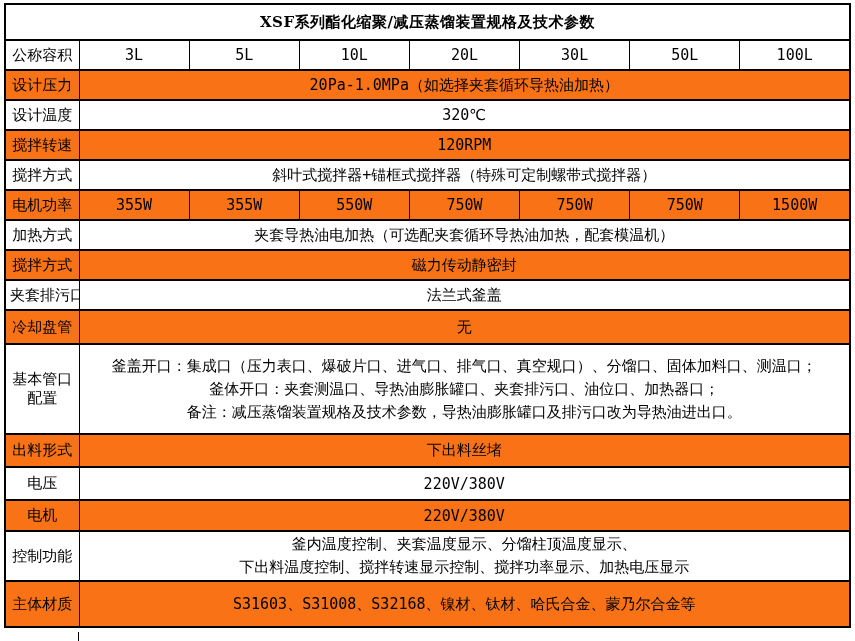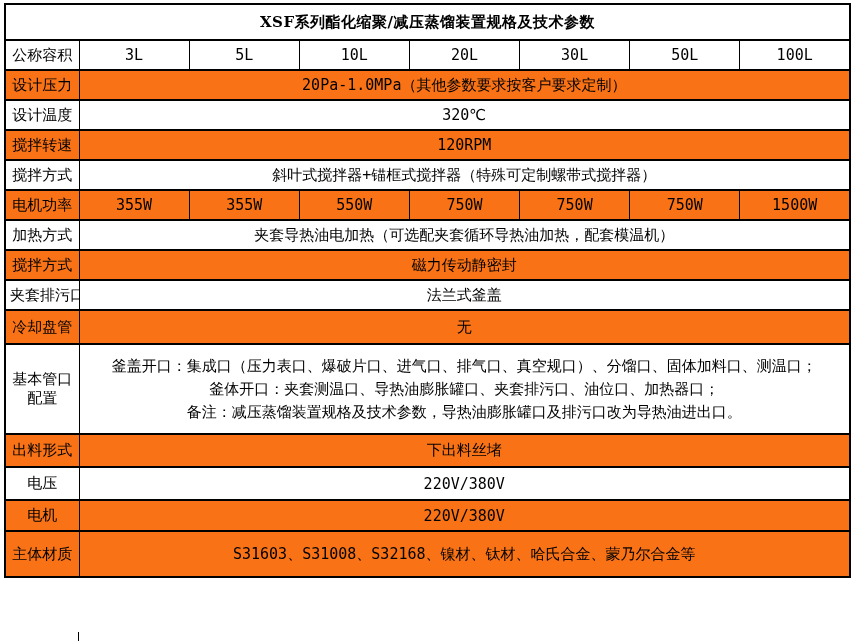--- a/index.html
+++ b/index.html
@@ -93,21 +93,21 @@
       <td>5L</td>
       <td>10L</td>
       <td>20L</td>
       <td>30L</td>
       <td>50L</td>
       <td>100L</td>
     </tr>
 
     <tr class="h30 alt">
       <td>设计压力</td>
-      <td colspan="7">20Pa-1.0MPa（其他参数要求按客户要求定制）</td>
+      <td colspan="7">20Pa-1.0MPa（如选择夹套循环导热油加热）</td>
     </tr>
 
     <tr class="h30">
       <td>设计温度</td>
       <td colspan="7">320℃</td>
     </tr>
 
     <tr class="h30 alt">
       <td>搅拌转速</td>
       <td colspan="7">120RPM</td>
@@ -169,20 +169,27 @@
     <tr class="h33">
       <td>电压</td>
       <td colspan="7">220V/380V</td>
     </tr>
 
     <tr class="h31 alt">
       <td>电机</td>
       <td colspan="7">220V/380V</td>
     </tr>
 
+    <tr class="h50">
+      <td>控制功能</td>
+      <td colspan="7" class="multi-center">
+        <div class="line">釜内温度控制、夹套温度显示、分馏柱顶温度显示、</div>
+        <div class="line">下出料温度控制、搅拌转速显示控制、搅拌功率显示、加热电压显示</div>
+      </td>
+    </tr>
 
     <tr class="h47 alt">
       <td>主体材质</td>
       <td colspan="7">S31603、S31008、S32168、镍材、钛材、哈氏合金、蒙乃尔合金等</td>
     </tr>
   </tbody>
     </table>
 
   <div class="below-table">
     <div class="col-divider"></div>

